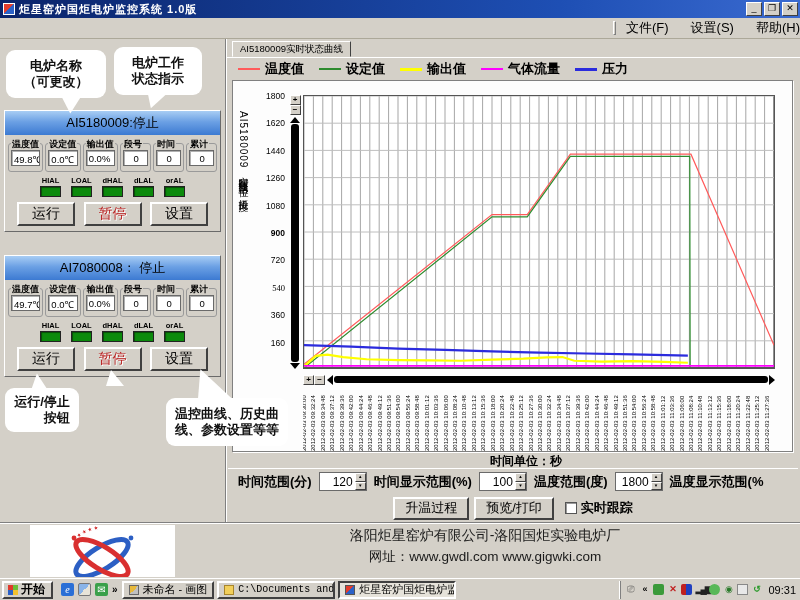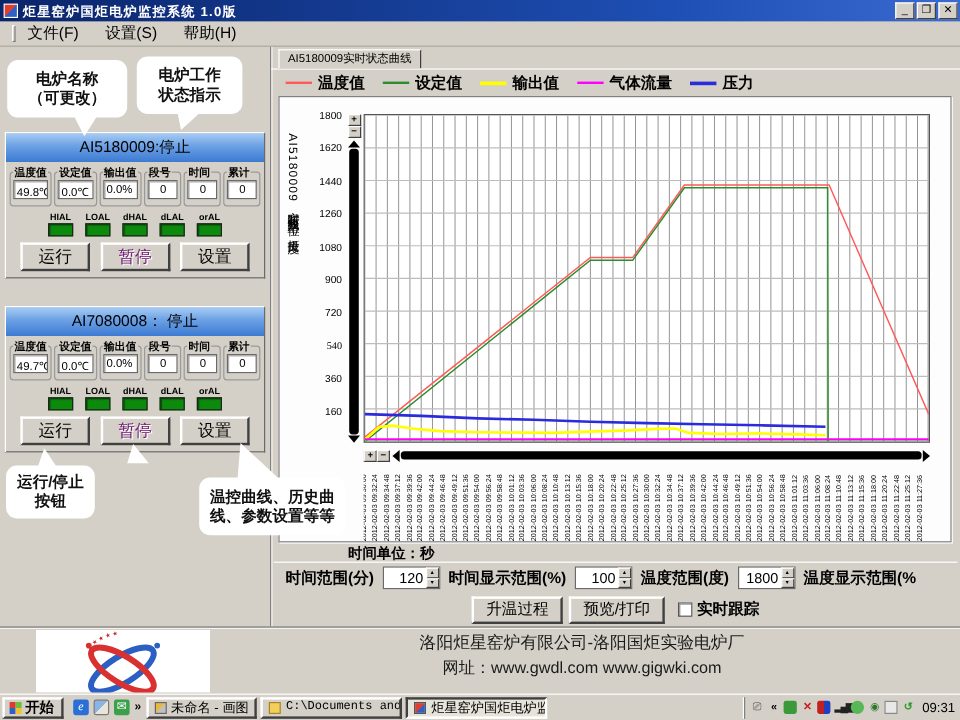--- a/index.html
+++ b/index.html
@@ -13,21 +13,21 @@
     color:#fff; display:flex; align-items:center; padding:0 3px; }
   #titlebar .app-ico { width:12px; height:12px; margin-right:4px;
     background:linear-gradient(135deg,#e23c2c 0 50%,#2c62c8 50% 100%); border:1px solid #fff; }
   #titlebar .ttl { font-size:11px; font-weight:bold; letter-spacing:1px; }
   #winbtns { position:absolute; right:2px; top:2px; display:flex; gap:2px; }
   .wbtn { width:16px; height:14px; background:#d4d0c8; border:1px solid; border-color:#fff #404040 #404040 #fff;
     font-size:9px; line-height:11px; text-align:center; color:#000; }
 
   
   #menubar { position:absolute; left:0; top:18px; width:800px; height:21px; background:#d4d0c8;
-    display:flex; align-items:center; gap:22px; padding-left:10px; border-bottom:1px solid #aca899; }
+    display:flex; align-items:center; gap:22px; padding-left:10px; border-bottom:1px solid #aca899;justify-content:flex-end; }
   #menubar .grip { width:3px; height:14px; border:1px solid; border-color:#fff #808080 #808080 #fff; margin-right:-12px; }
   .menu-item { font-size:13px; color:#000; }
 
   
   .callout { position:absolute; background:#fff; border-radius:9px; color:#111;
     font-size:13px; font-weight:bold; text-align:center; display:flex; align-items:center;
     justify-content:center; line-height:1.25; z-index:6; padding:2px; }
   .tail { position:absolute; width:0; height:0; z-index:5; }
 
   .panel { position:absolute; left:4px; width:217px; height:122px; background:#d4d0c8;
@@ -43,21 +43,21 @@
     border:1px solid #6a6a6a; box-shadow:inset 1px 1px 0 #b0b0b0; font-size:9.5px; padding:2px 1px 0 2px; overflow:hidden; }
   .fld .val.ctr { text-align:center; }
   .p-alarms { position:absolute; top:65px; left:0; right:0; display:flex; justify-content:center; gap:10px; }
   .al { display:flex; flex-direction:column; align-items:center; gap:1px; }
   .al .al-lb { font-size:7.5px; font-weight:bold; }
   .al .al-led { width:21px; height:11px; background:#0c8a0c; border:1px solid #222;
     box-shadow:inset 1px 1px 1px rgba(0,0,0,.45); }
   .p-btns { position:absolute; bottom:5px; left:12px; right:12px; display:flex; justify-content:space-between; }
   .btn95 { width:58px; height:24px; font-size:14px; font-family:inherit; background:#d4d0c8;
     border:2px solid; border-color:#fff #404040 #404040 #fff; color:#000; }
-  .btn95:disabled,.btn95.off { color:#701a75; text-shadow:1px 1px 0 #fff; }
+  .btn95:disabled,.btn95.off { color:#b91c1c; text-shadow:1px 1px 0 #fff; }
 
   
   #vdivider { position:absolute; left:225px; top:39px; bottom:78px; width:2px;
     border-left:1px solid #808080; border-right:1px solid #fff; }
   #tab { position:absolute; left:232px; top:41px; height:16px; padding:1px 7px 0;
     background:#d4d0c8; border:1px solid; border-color:#fff #404040 #d4d0c8 #fff; font-size:9.5px; z-index:2; }
   #tabline { position:absolute; left:226px; right:0; top:57px; border-top:1px solid #fff; }
   #legend { position:absolute; left:238px; top:60px; height:18px; display:flex; align-items:center; gap:15px; }
   .leg-item { display:flex; align-items:center; gap:5px; }
   .leg-swatch { width:22px; }
@@ -74,21 +74,21 @@
     font-size:8px; line-height:8px; text-align:center; font-weight:bold; }
   .sc-arrow-v { width:0; height:0; border-left:5px solid transparent; border-right:5px solid transparent; }
   #vscroll .track { width:8px; flex:1; background:#000; border-radius:3px; margin:1px 0; }
   #plotwrap { position:absolute; left:70px; top:14px; width:472px; height:274px; border:1px solid #555; background:#fff; }
   #hscroll { position:absolute; left:70px; top:293px; width:472px; height:11px; display:flex; align-items:center; }
   .sc-arrow-h { width:0; height:0; border-top:5px solid transparent; border-bottom:5px solid transparent; }
   #hscroll .track { height:7px; flex:1; background:#000; border-radius:3px; margin:0 1px; }
   #xlabels { position:absolute; left:70px; top:306px; width:488px; height:64px; overflow:hidden; }
   .xlab { position:absolute; bottom:0; font-size:6px; white-space:nowrap; color:#000;
     transform:rotate(-90deg); transform-origin:left bottom; line-height:7px; }
-  #xtitle { position:absolute; left:290px; top:453px; width:472px; 
+  #xtitle { position:absolute; left:290px; top:453px; width:472px; text-align:center;
     font-size:12px; font-weight:bold; }
 
   #ctrlrow { position:absolute; left:228px; top:468px; width:570px; height:26px; background:#d4d0c8;
     border-top:1px solid #fff; display:flex; align-items:center; gap:7px; padding-left:10px;
     font-size:13px; font-weight:bold; overflow:hidden; white-space:nowrap; }
   .spin { display:flex; width:48px; height:19px; border:1px solid #6a6a6a; background:#fff; }
   .spin .sval { flex:1; font-size:12px; text-align:right; padding:2px 2px 0 0; font-weight:normal; }
   .spin .sbtns { width:11px; display:flex; flex-direction:column; }
   .spin .sb { flex:1; background:#d4d0c8; border:1px solid; border-color:#fff #404040 #404040 #fff;
     font-size:4.5px; line-height:6px; text-align:center; }
@@ -272,21 +272,21 @@
         </div>
       </div>
     <div class="p-btns">
       <button class="btn95">运行</button>
       <button class="btn95 off">暂停</button>
       <button class="btn95">设置</button>
     </div>
   </div>
 
   <div class="tail" style="left:32px;top:374px;border-bottom:17px solid #fff;border-left:4px solid transparent;border-right:14px solid transparent;transform:rotate(6deg);"></div>
-  <div class="callout" style="left:5px;top:388px;width:74px;height:44px;white-space:pre-line;">运行/停止
+  <div class="callout" style="left:5px;top:388px;width:74px;height:44px;white-space:pre-line;text-align:right;">运行/停止
 按钮</div>
   <div class="tail" style="left:106px;top:370px;border-bottom:16px solid #fff;border-left:5px solid transparent;border-right:13px solid transparent;"></div>
   <div class="tail" style="left:196px;top:368px;border-bottom:32px solid #fff;border-left:6px solid transparent;border-right:28px solid transparent;transform:rotate(-6deg);"></div>
   <div class="callout" style="left:166px;top:398px;width:122px;height:48px;white-space:pre-line;z-index:8;">温控曲线、历史曲
 线、参数设置等等</div>
 
   <div id="vdivider"></div>
   <div id="tab">AI5180009实时状态曲线</div>
   <div id="tabline"></div>
   <div id="legend">
@@ -313,21 +313,21 @@
     </div>
 
   <div id="chartbox">
     <div id="ylabel">AI5180009实时运行曲线 单位：摄氏度</div>
     <div id="yticks">
         <span class="ytick" style="top: 10px;">1800</span>
         <span class="ytick" style="top: 37.4px;">1620</span>
         <span class="ytick" style="top: 64.8px;">1440</span>
         <span class="ytick" style="top: 92.2px;">1260</span>
         <span class="ytick" style="top: 119.6px;">1080</span>
-        <span class="ytick" style="top: 147px;">900</span>
+        <span class="ytick" style="top: 147px; font-weight: bold;">900</span>
         <span class="ytick" style="top: 174.4px;">720</span>
         <span class="ytick" style="top: 201.8px; font-family: Liberation Serif, serif;">540</span>
         <span class="ytick" style="top: 229.2px;">360</span>
         <span class="ytick" style="top: 256.6px;">160</span>
       </div>
     <div id="vscroll">
       <div class="sc-btn">+</div>
       <div class="sc-btn">−</div>
       <div class="sc-arrow-v" style="border-bottom:6px solid #000;margin-top:2px;"></div>
       <div class="track"></div>

